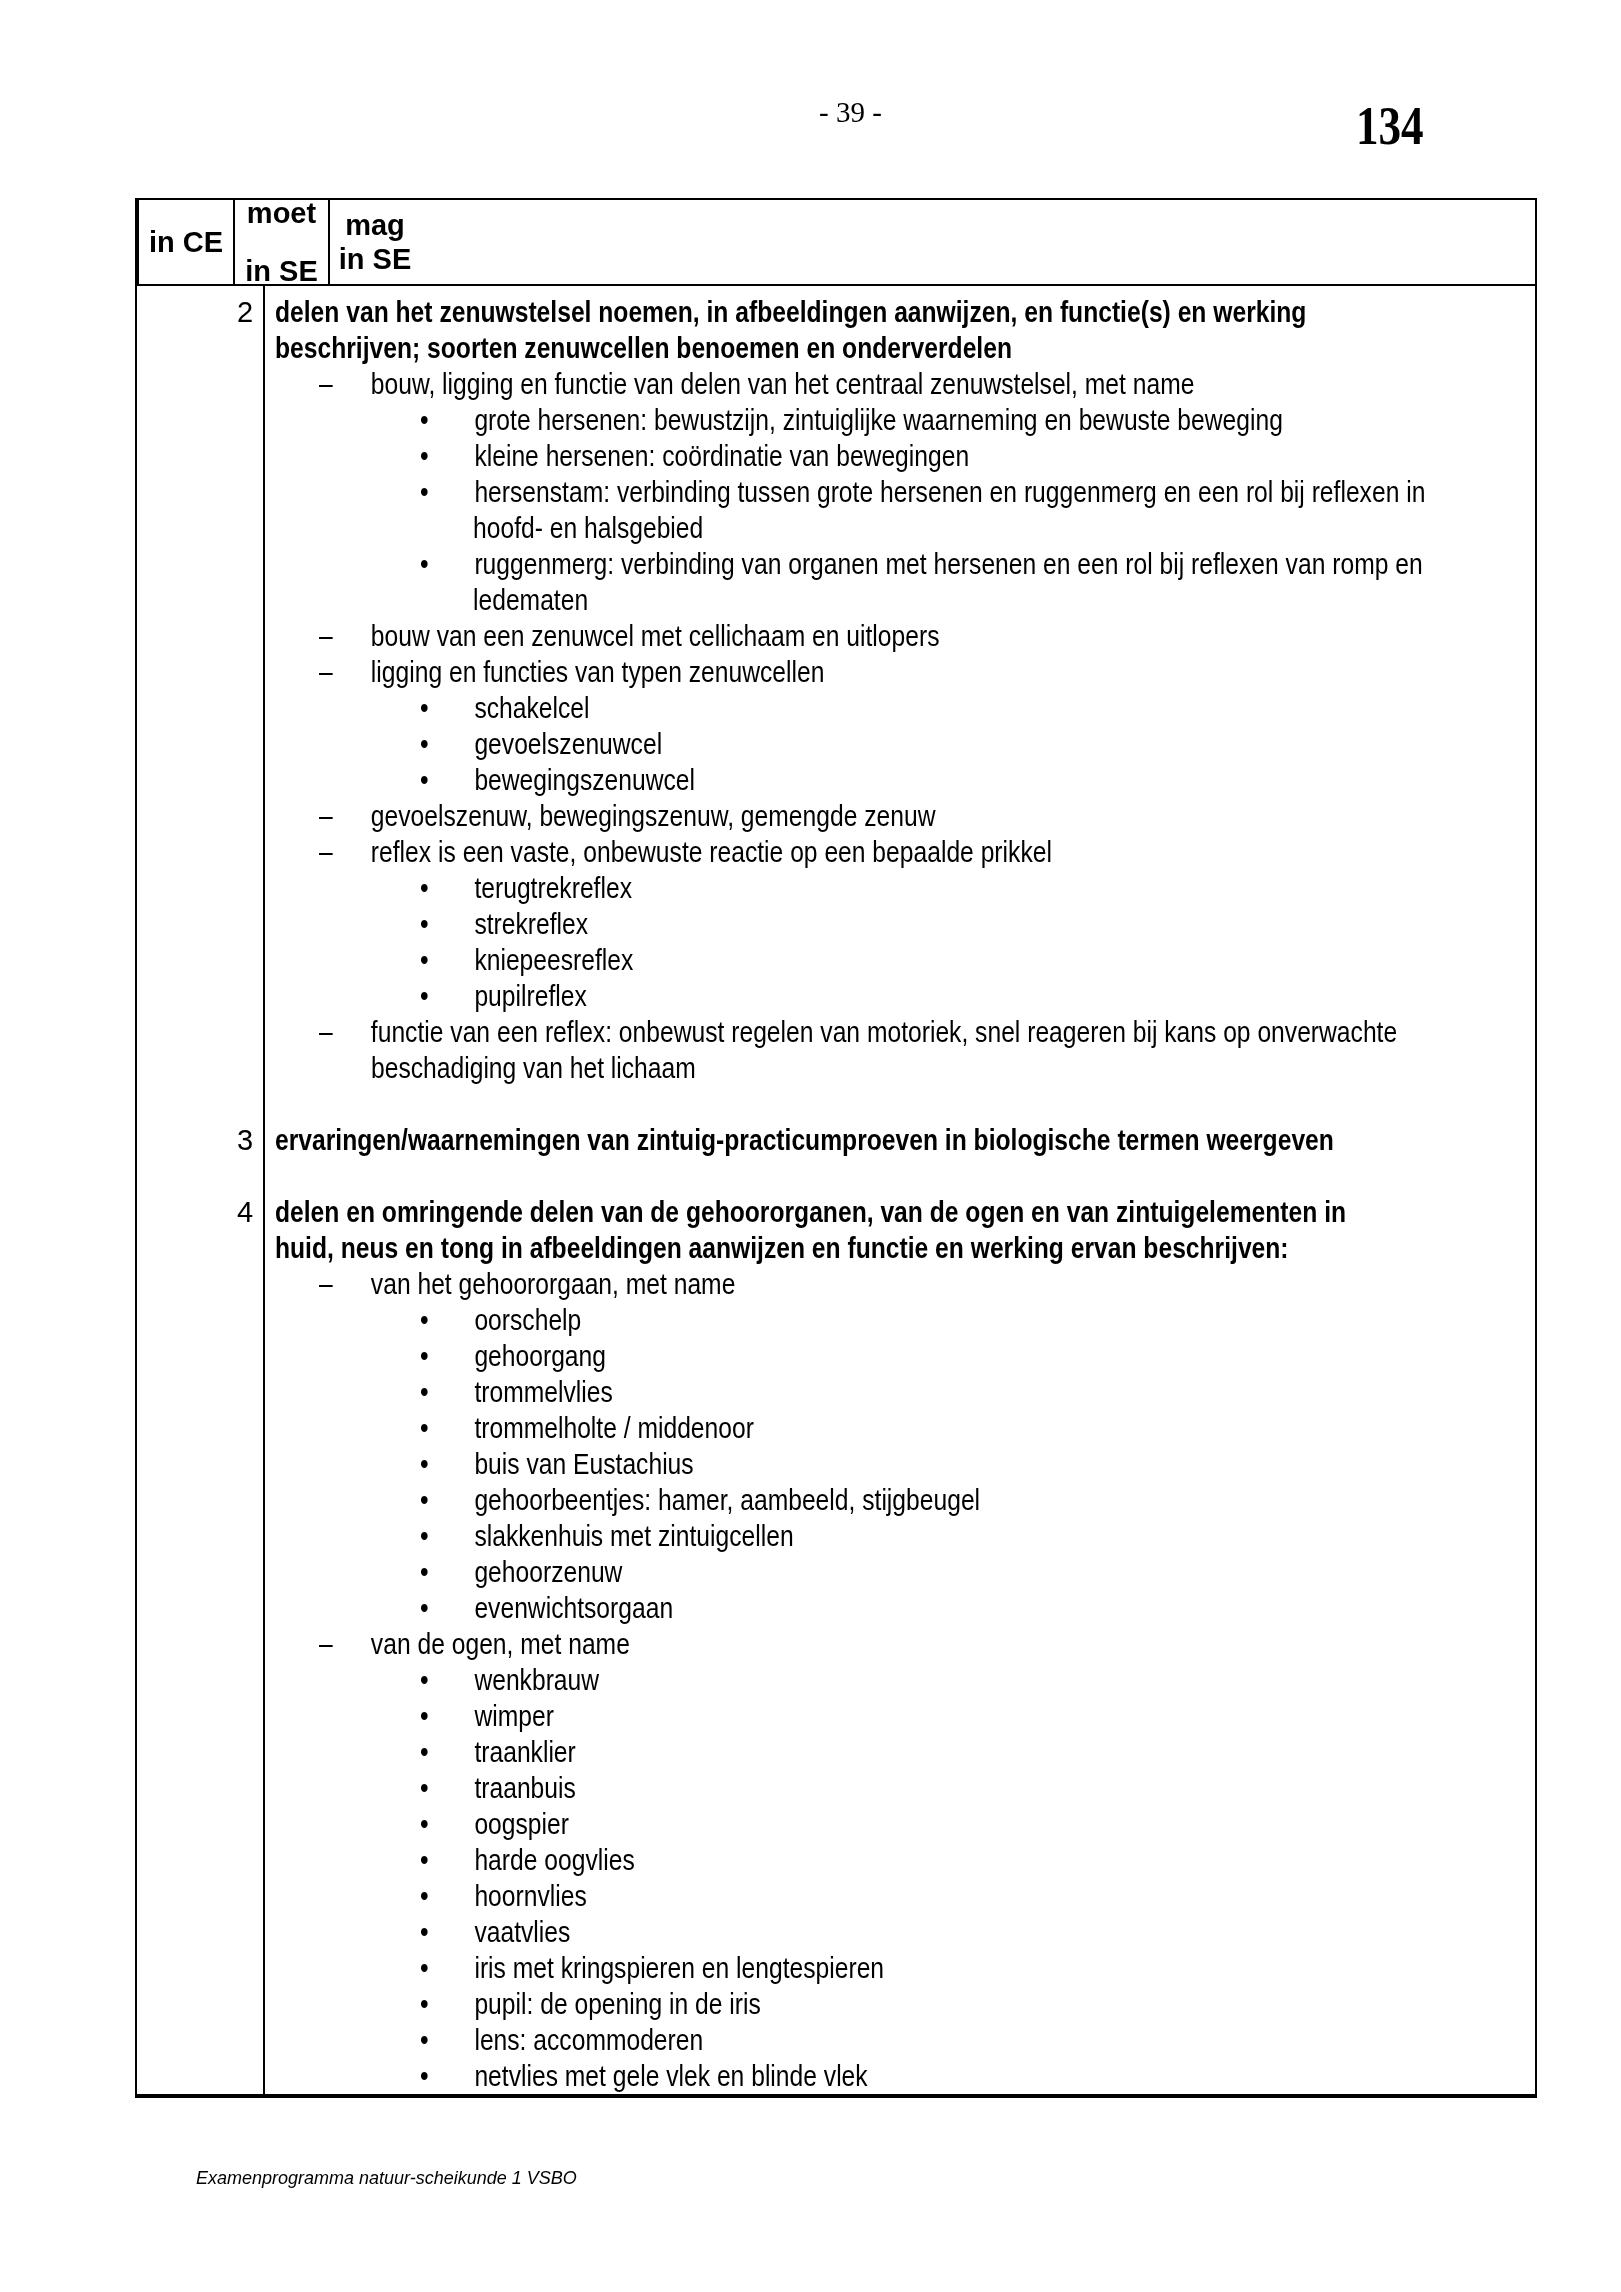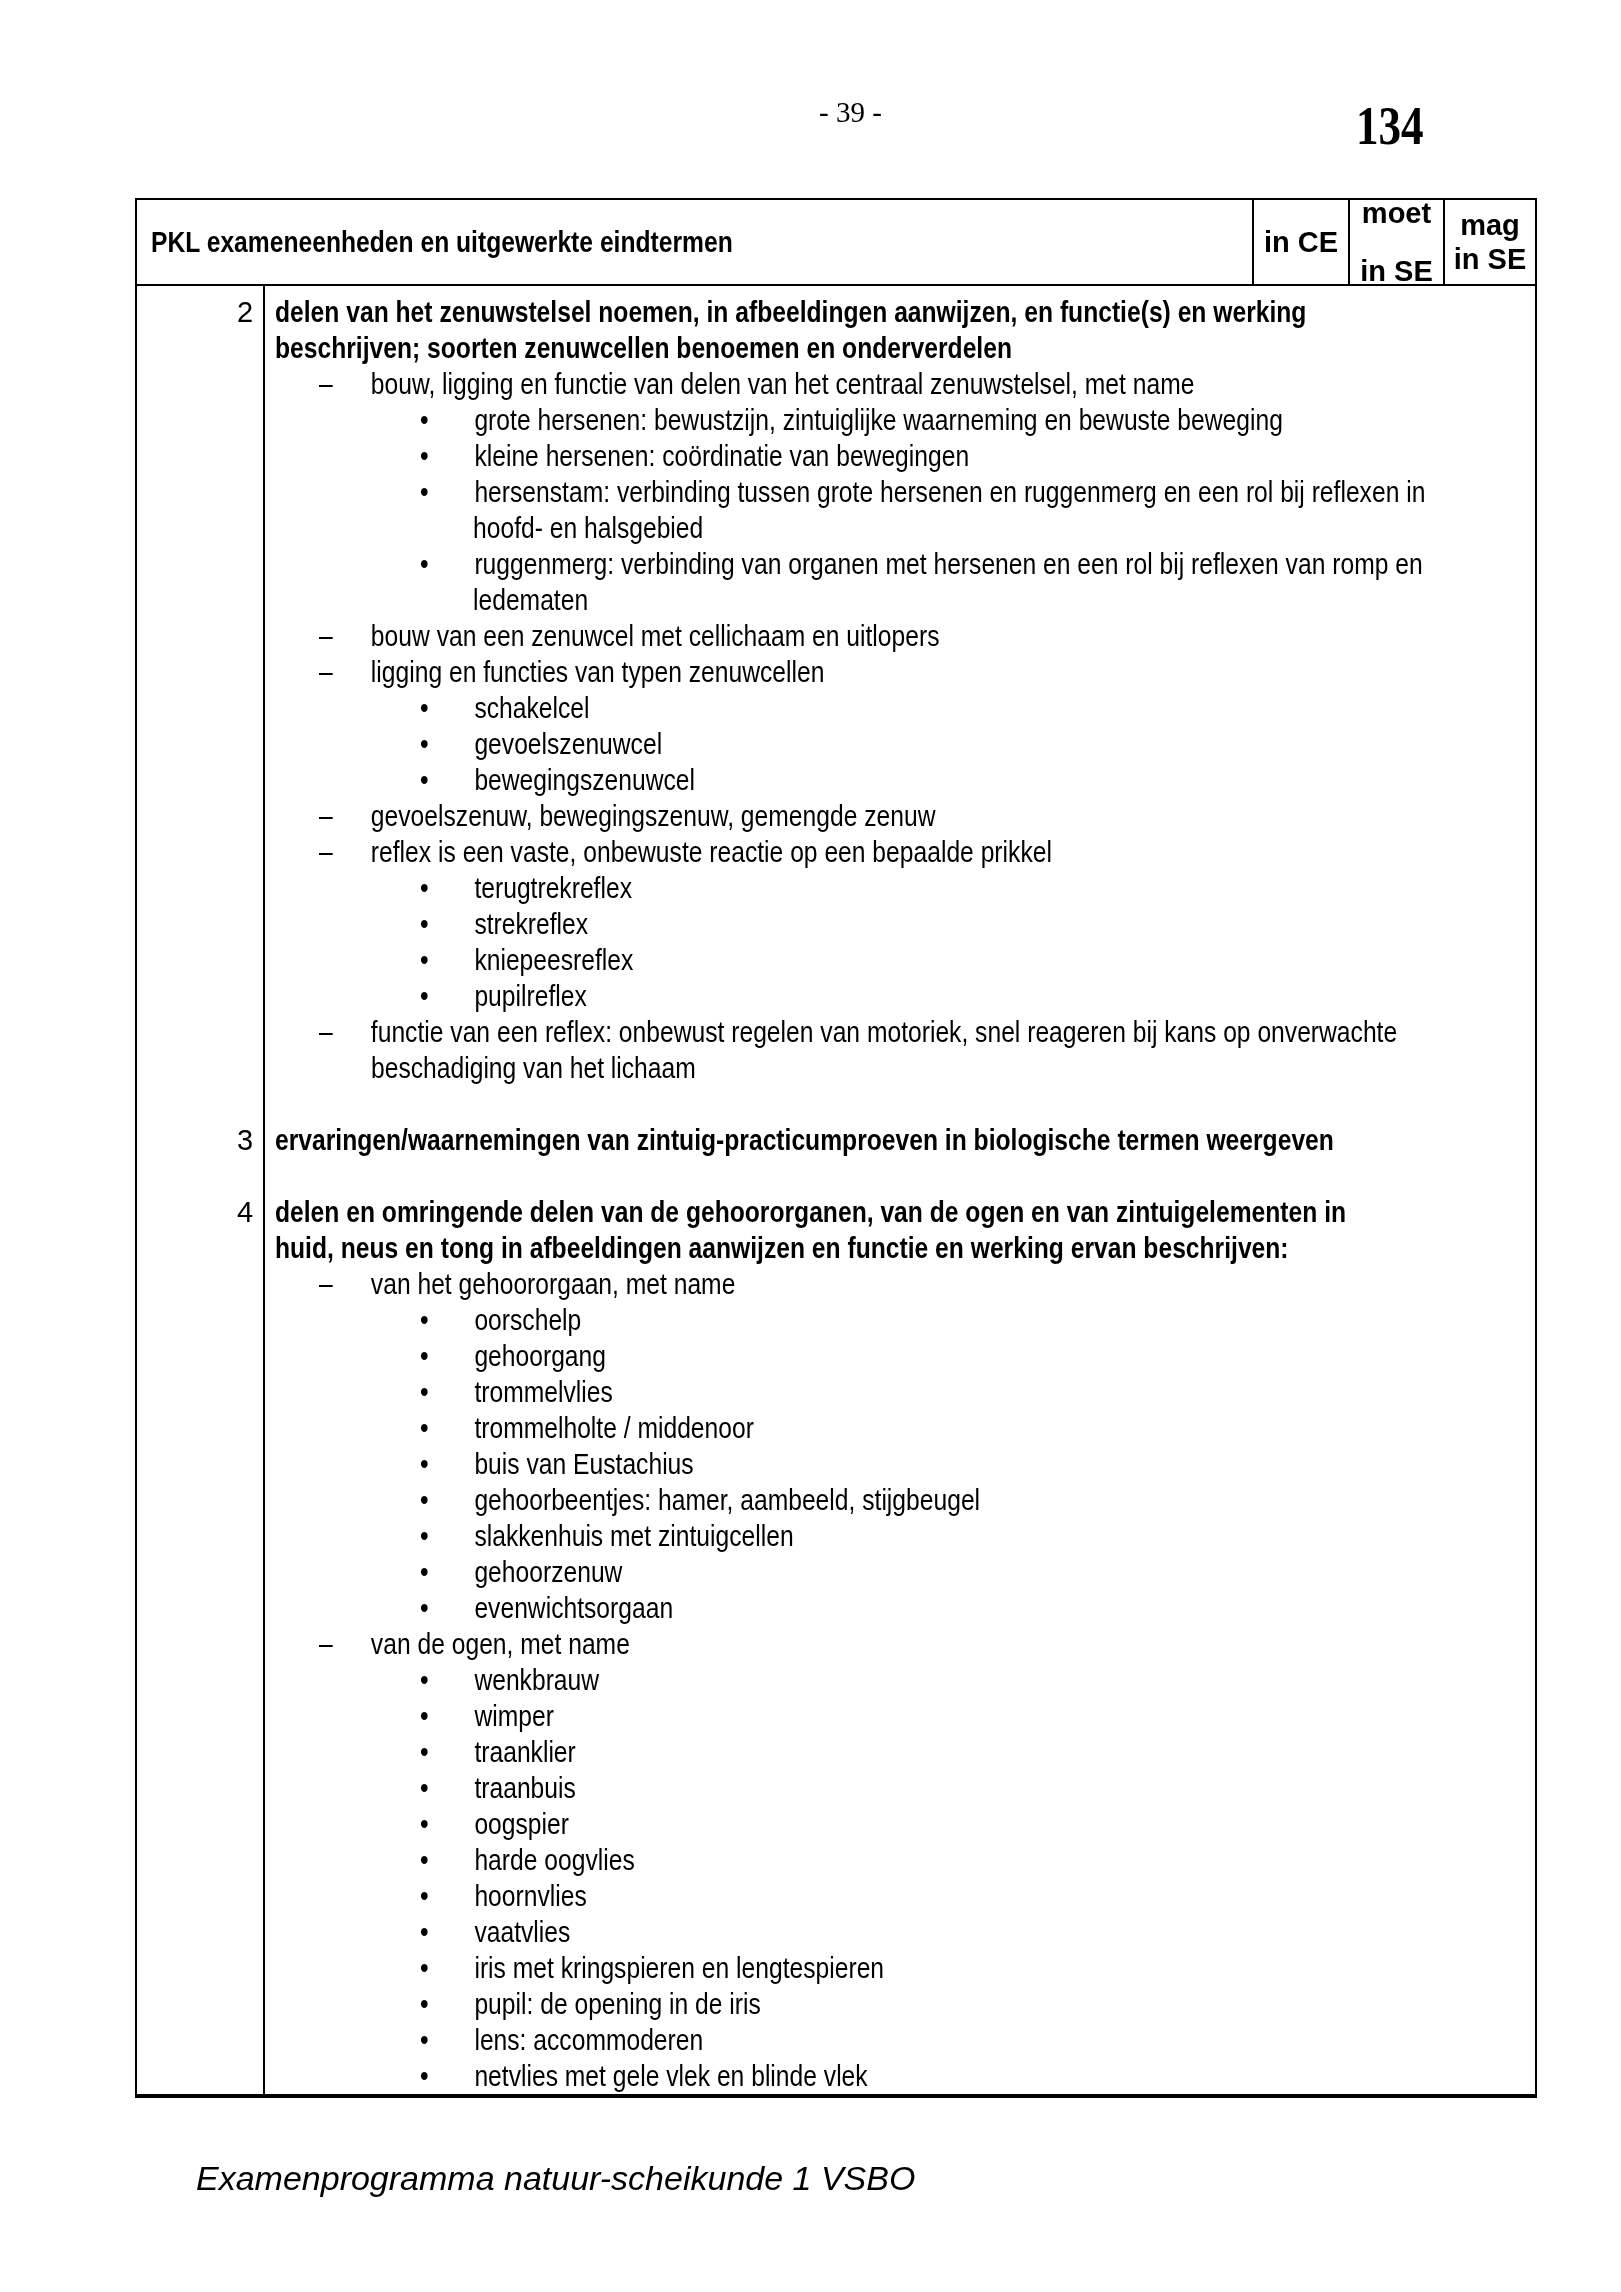--- a/index.html
+++ b/index.html
@@ -70,35 +70,32 @@
   .t-dash       { margin-left:44px; }
   .t-bullet     { margin-left:145px; }
   .t-dashcont   { margin-left:96px; }
   .t-bulletcont { margin-left:198px; }
   .marker-dash   { display:inline-block; width:61px; }
   .marker-bullet { display:inline-block; width:64px; }
 
   
   .doc-footer {
     position:absolute; left:196px; top:2162px;
-    font-size:34px; font-style:italic; line-height:33px;
+    font-size:18px; font-style:italic; line-height:33px;
     white-space:nowrap;
   }
 </style>
 </head>
 <body>
 
 <div class="page-num-center">- 39 -</div>
 <div class="page-num-stamp">134</div>
 
 <div class="tbl">
   <div class="thead">
-    <div class="th-title">
-      <span class="scaled">PKL exameneenheden en uitgewerkte eindtermen</span>
-    </div>
     <div class="th-col th-ce">
       <div>in CE</div>
     </div>
     <div class="th-col th-moet">
       <div>moet</div>
       <div>in SE</div>
     </div>
     <div class="th-col th-mag">
       <div>mag</div>
       <div>in SE</div>

